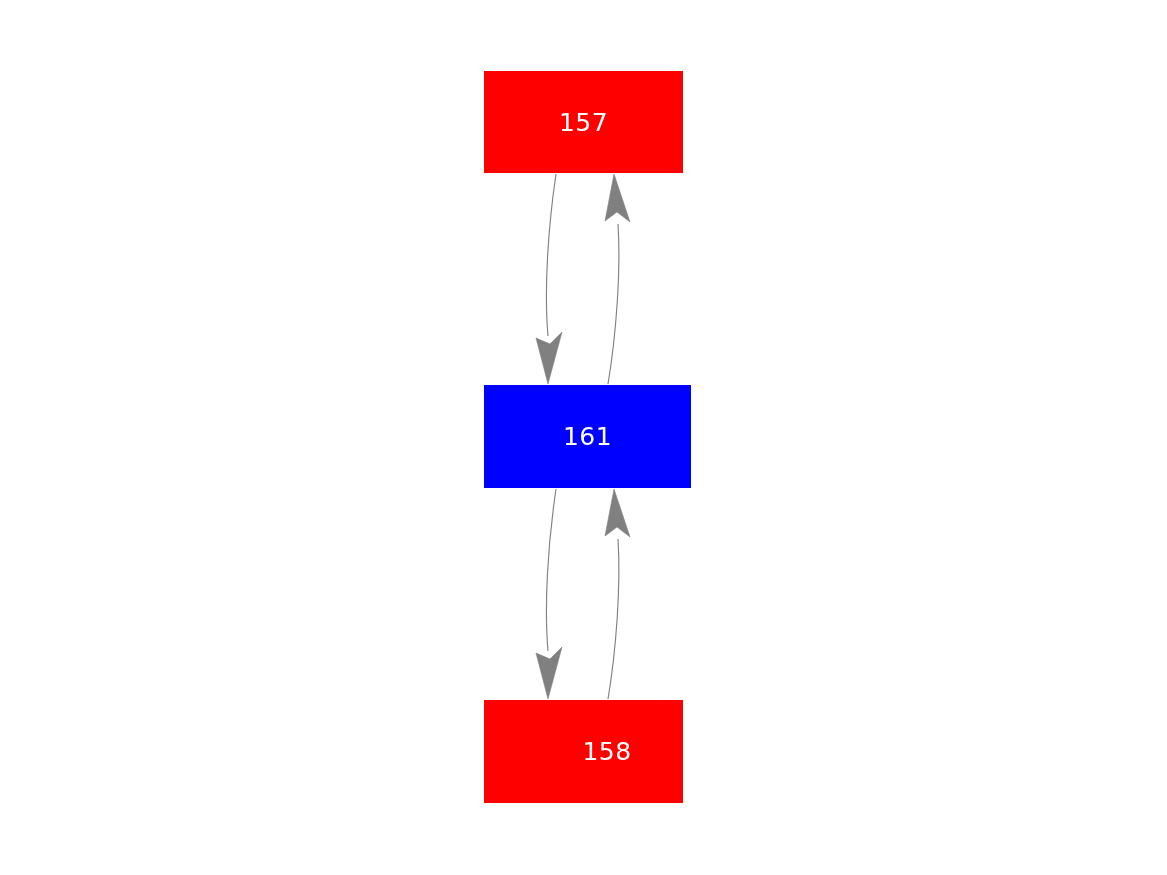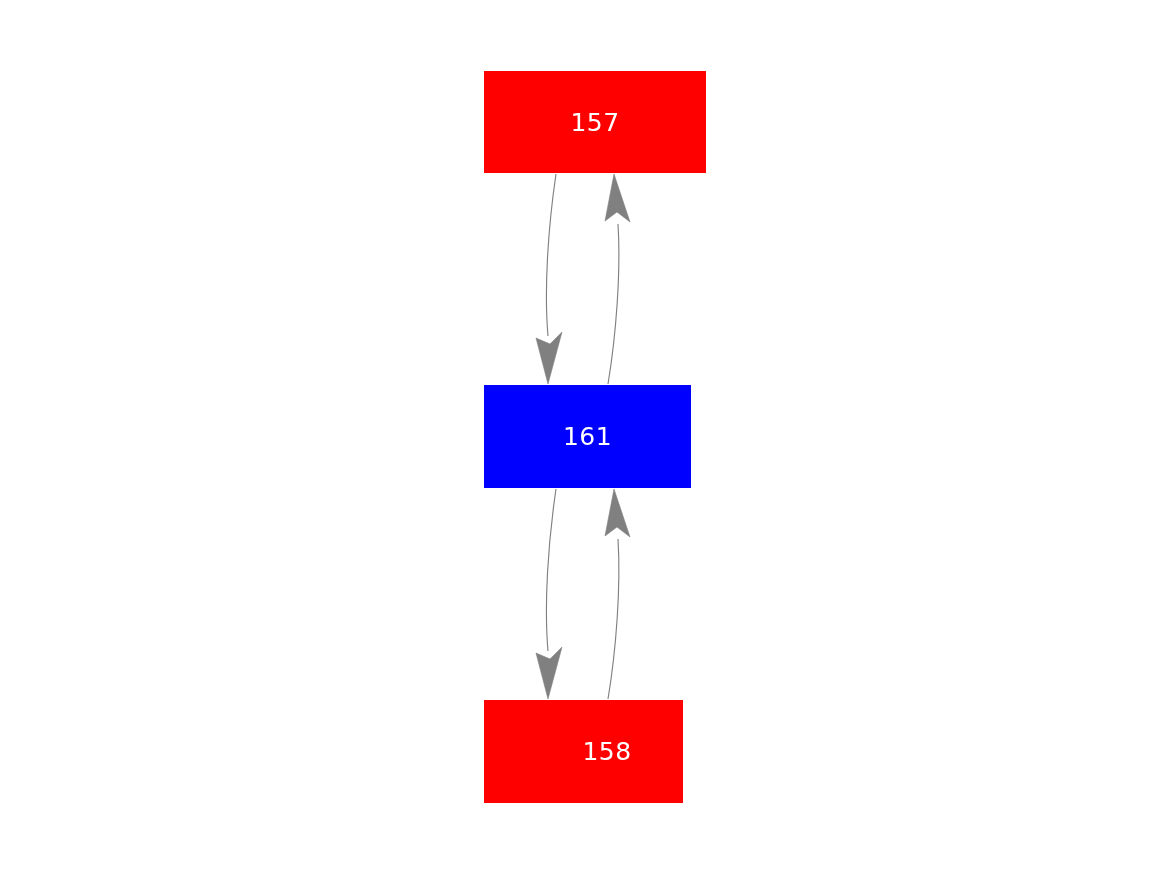--- a/index.html
+++ b/index.html
@@ -64,21 +64,21 @@
       <path d="M 556,489 C 548,543 544,605 548,651" fill="none" stroke="#808080" stroke-width="1.15"></path>
       <polygon points="548,699 536,653 550,659 562,647" fill="#808080" stroke="#808080" stroke-width="0.6"></polygon>
     </g>
 
     <g>
       <path d="M 608,699 C 616,651 621,587 618,539" fill="none" stroke="#808080" stroke-width="1.15"></path>
       <polygon points="614,489 605,536 617,527 630,537" fill="#808080" stroke="#808080" stroke-width="0.6"></polygon>
     </g>
   </svg>
 
-  <div class="graph-node" style="left:484px; top:71px; width:222px; height:102px; background:#ff0000;">
+  <div class="graph-node" style="left:484px; top:71px; width:199px; height:102px; background:#ff0000;">
     <span class="node-label">157</span>
   </div>
 
   <div class="graph-node" style="left:484px; top:385px; width:207px; height:103px; background:#0000ff;">
     <span class="node-label">161</span>
   </div>
 
   <div class="graph-node" style="left:484px; top:700px; width:199px; height:103px; background:#ff0000;padding-left:47px;">
     <span class="node-label">158</span>
   </div>

